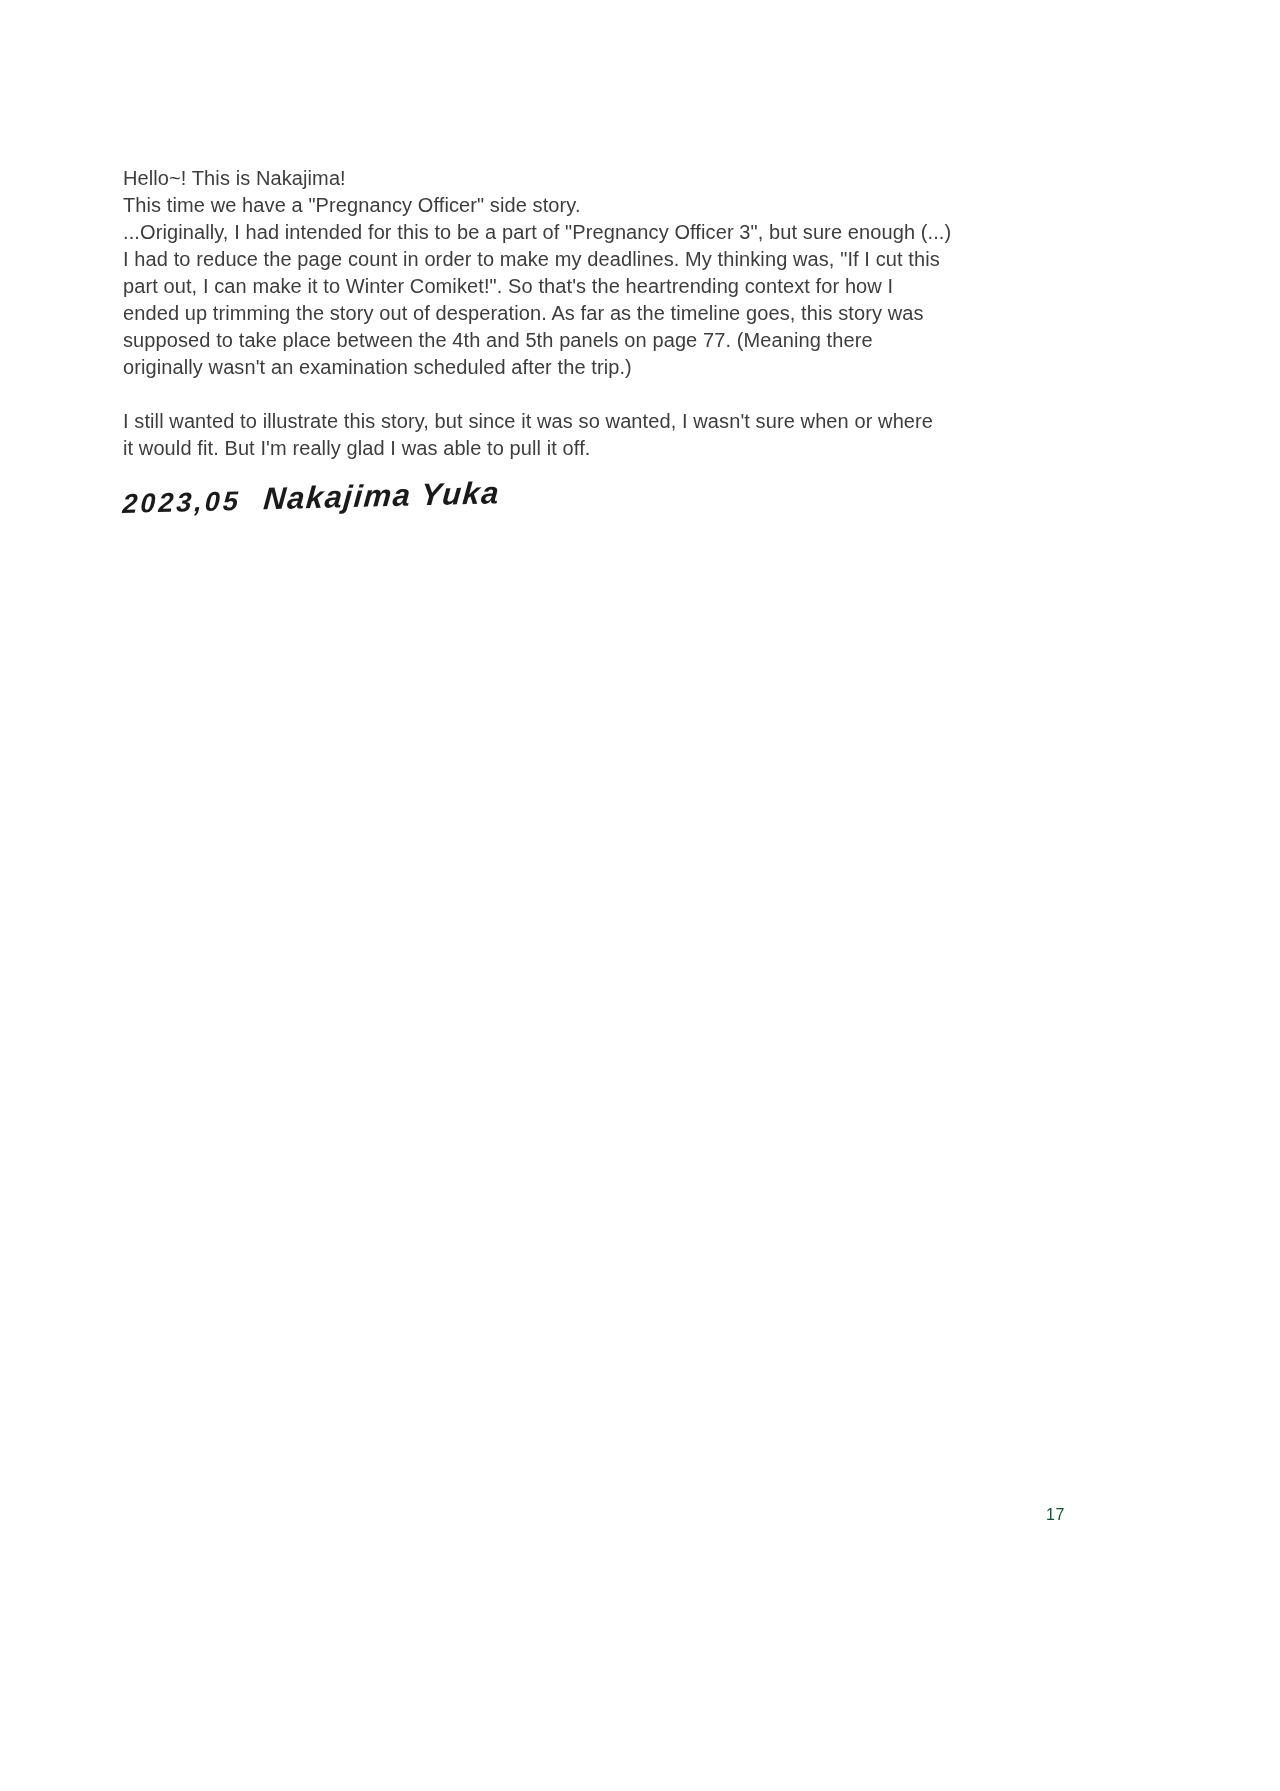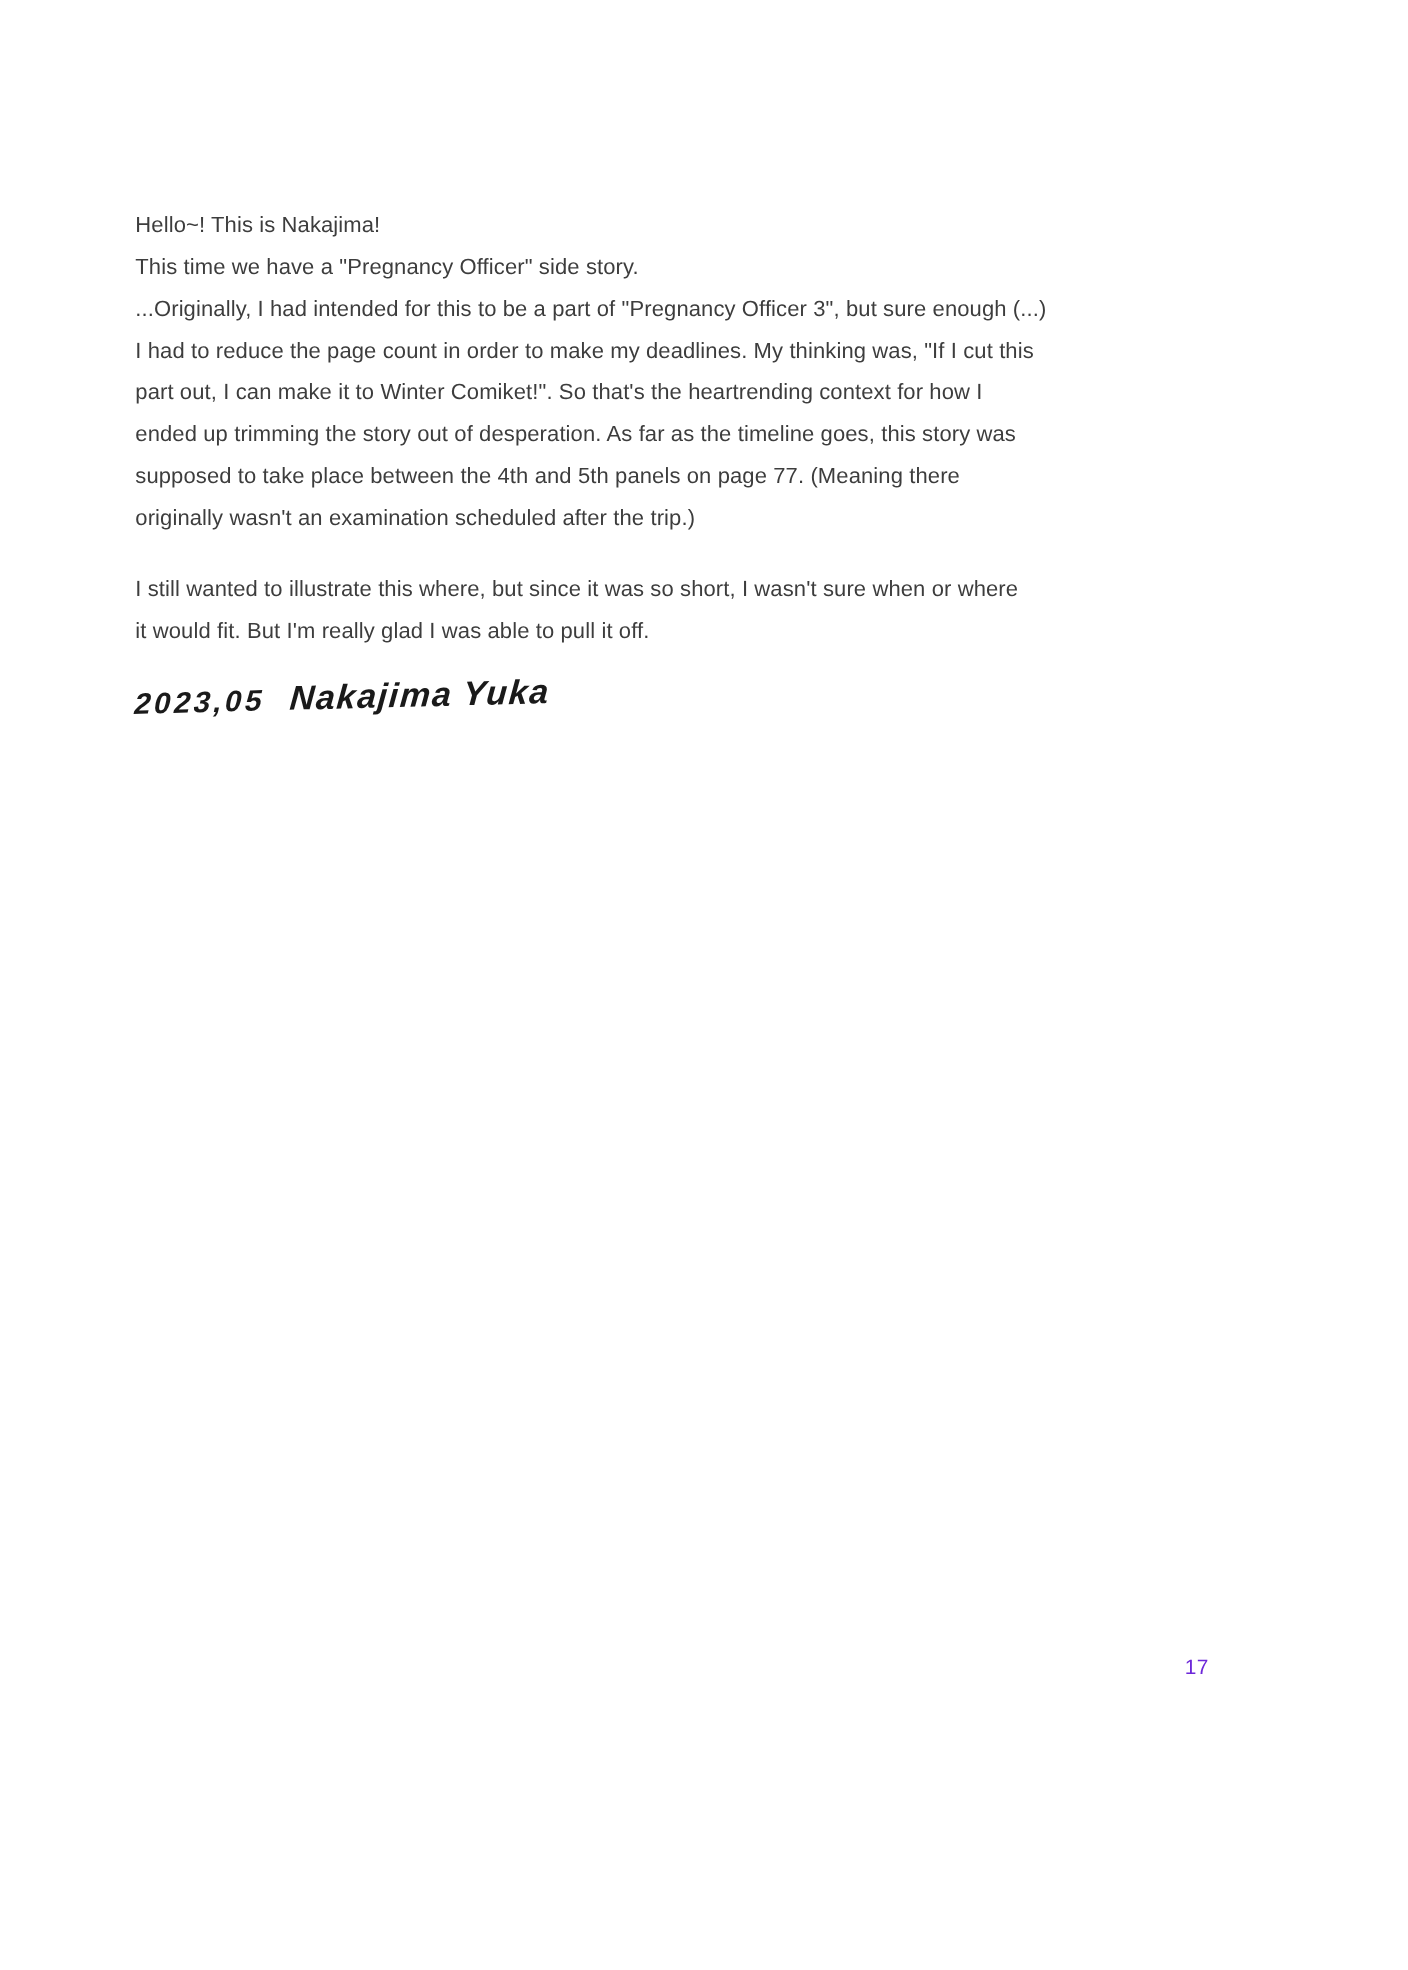--- a/index.html
+++ b/index.html
@@ -18,25 +18,25 @@
 
   .page {
     position: absolute;
     inset: 0;
     background: #ffffff;
   }
 
   .text-block {
     position: absolute;
     left: 123px;
-    top: 186px;
+    top: 165px;
     width: 1140px;
     color: #3d3d3d;
     font-size: 20px;
-    line-height: 38px;
+    line-height: 27px;
     letter-spacing: 0.1px;
   }
 
   .para {
     white-space: pre-line;
     margin-bottom: 27px;
   }
 
   .signature {
     margin-top: 24px;
@@ -62,43 +62,42 @@
     font-weight: 600;
     font-style: italic;
     letter-spacing: 1.5px;
     transform: skewX(-6deg);
   }
 
   .page-number {
     position: absolute;
     left: 1046px;
     top: 1506px;
-    font-size: 19px;
-    color: #6d28d9;
+    font-size: 16px;
+    color: #14532d;
     letter-spacing: 0.5px;
-    margin-left: 31px;
   }
 </style>
 </head>
 <body>
 
 <div class="page">
 
   <div class="text-block">
 
     <p class="para">Hello~! This is Nakajima!
 This time we have a "Pregnancy Officer" side story.
 ...Originally, I had intended for this to be a part of "Pregnancy Officer 3", but sure enough (...)
 I had to reduce the page count in order to make my deadlines. My thinking was, "If I cut this
 part out, I can make it to Winter Comiket!". So that's the heartrending context for how I
 ended up trimming the story out of desperation. As far as the timeline goes, this story was
 supposed to take place between the 4th and 5th panels on page 77. (Meaning there
 originally wasn't an examination scheduled after the trip.)</p>
 
-    <p class="para">I still wanted to illustrate this where, but since it was so short, I wasn't sure when or where
+    <p class="para">I still wanted to illustrate this story, but since it was so wanted, I wasn't sure when or where
 it would fit. But I'm really glad I was able to pull it off.</p>
 
 
     <div class="signature">
       <span class="sig-date">2023,05</span>
       <span class="sig-name">Nakajima Yuka</span>
     </div>
 
   </div>
 

